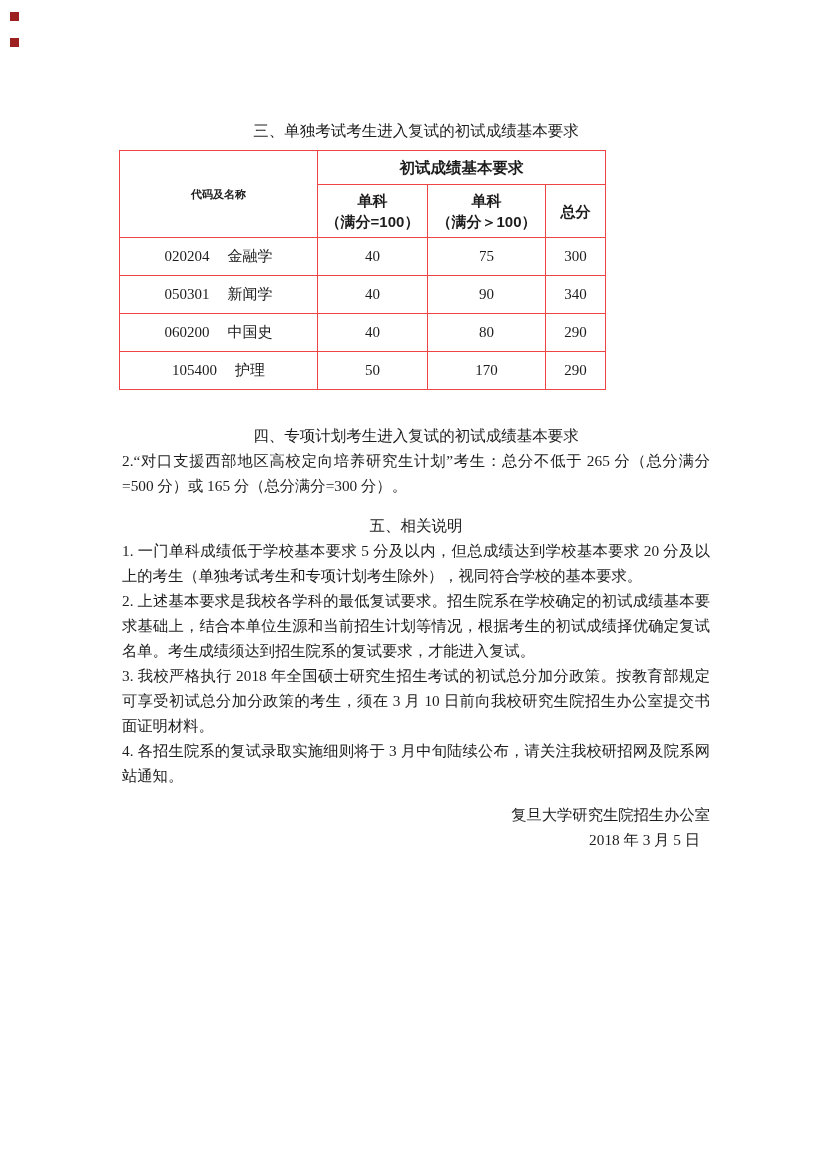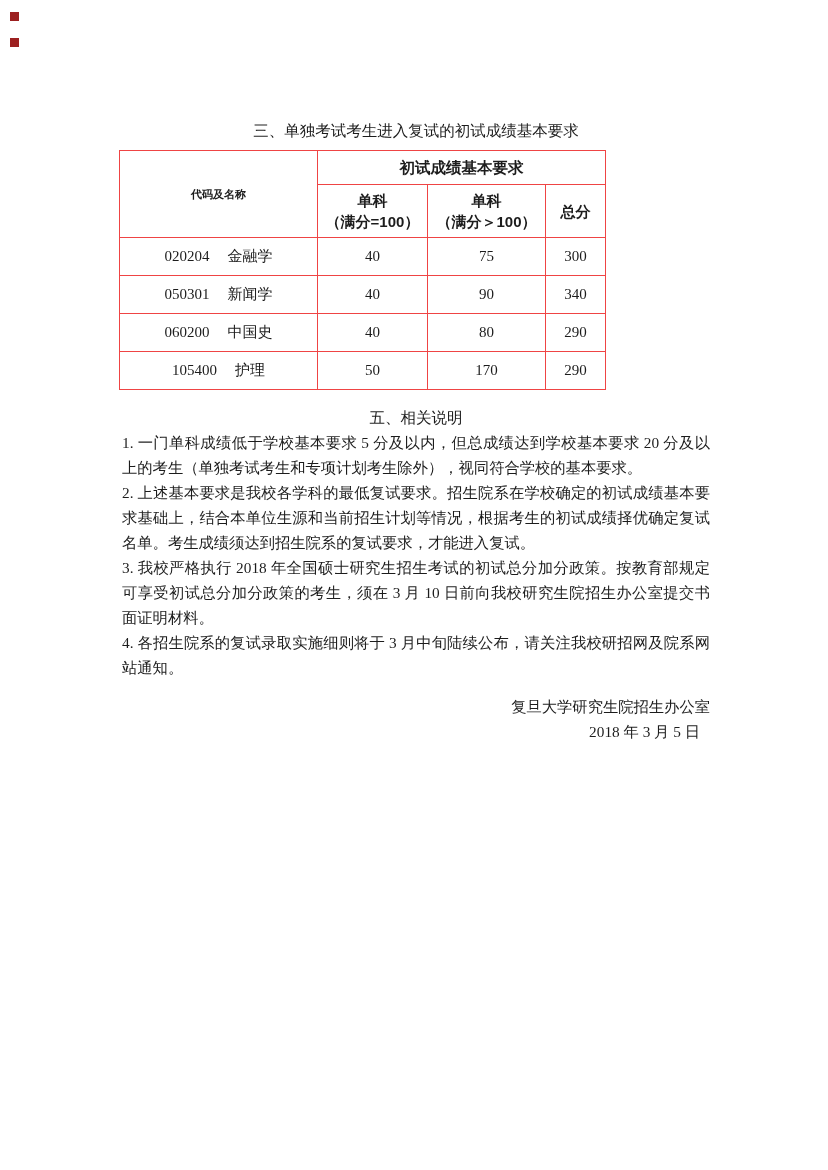--- a/index.html
+++ b/index.html
@@ -143,21 +143,23 @@
           </tr>
           <tr>
             <td class="data-cell name-cell"><span>105400</span><span class="prog-name">护理</span></td>
             <td class="data-cell">50</td>
             <td class="data-cell">170</td>
             <td class="data-cell">290</td>
           </tr>
         </tbody>
     </table>
 
+    <div class="heading sec4-heading">四、专项计划考生进入复试的初试成绩基本要求</div>
     <div id="section4-paragraphs">
+        <div class="para"><span>2.“对口支援西部地区高校定向培养研究生计划”考生：总分不低于 265 分（总分满分=500 分）或 165 分（总分满分=300 分）。</span></div>
       </div>
 
     <div class="heading sec5-heading">五、相关说明</div>
     <div id="section5-paragraphs">
         <div class="para"><span>1. 一门单科成绩低于学校基本要求 5 分及以内，但总成绩达到学校基本要求 20 分及以上的考生（单独考试考生和专项计划考生除外），视同符合学校的基本要求。</span></div>
         <div class="para"><span>2. 上述基本要求是我校各学科的最低复试要求。招生院系在学校确定的初试成绩基本要求基础上，结合本单位生源和当前招生计划等情况，根据考生的初试成绩择优确定复试名单。考生成绩须达到招生院系的复试要求，才能进入复试。</span></div>
         <div class="para"><span>3.  我校严格执行 2018 年全国硕士研究生招生考试的初试总分加分政策。按教育部规定可享受初试总分加分政策的考生，须在 3 月 10 日前向我校研究生院招生办公室提交书面证明材料。</span></div>
         <div class="para"><span>4. 各招生院系的复试录取实施细则将于 3 月中旬陆续公布，请关注我校研招网及院系网站通知。</span></div>
       </div>
 

